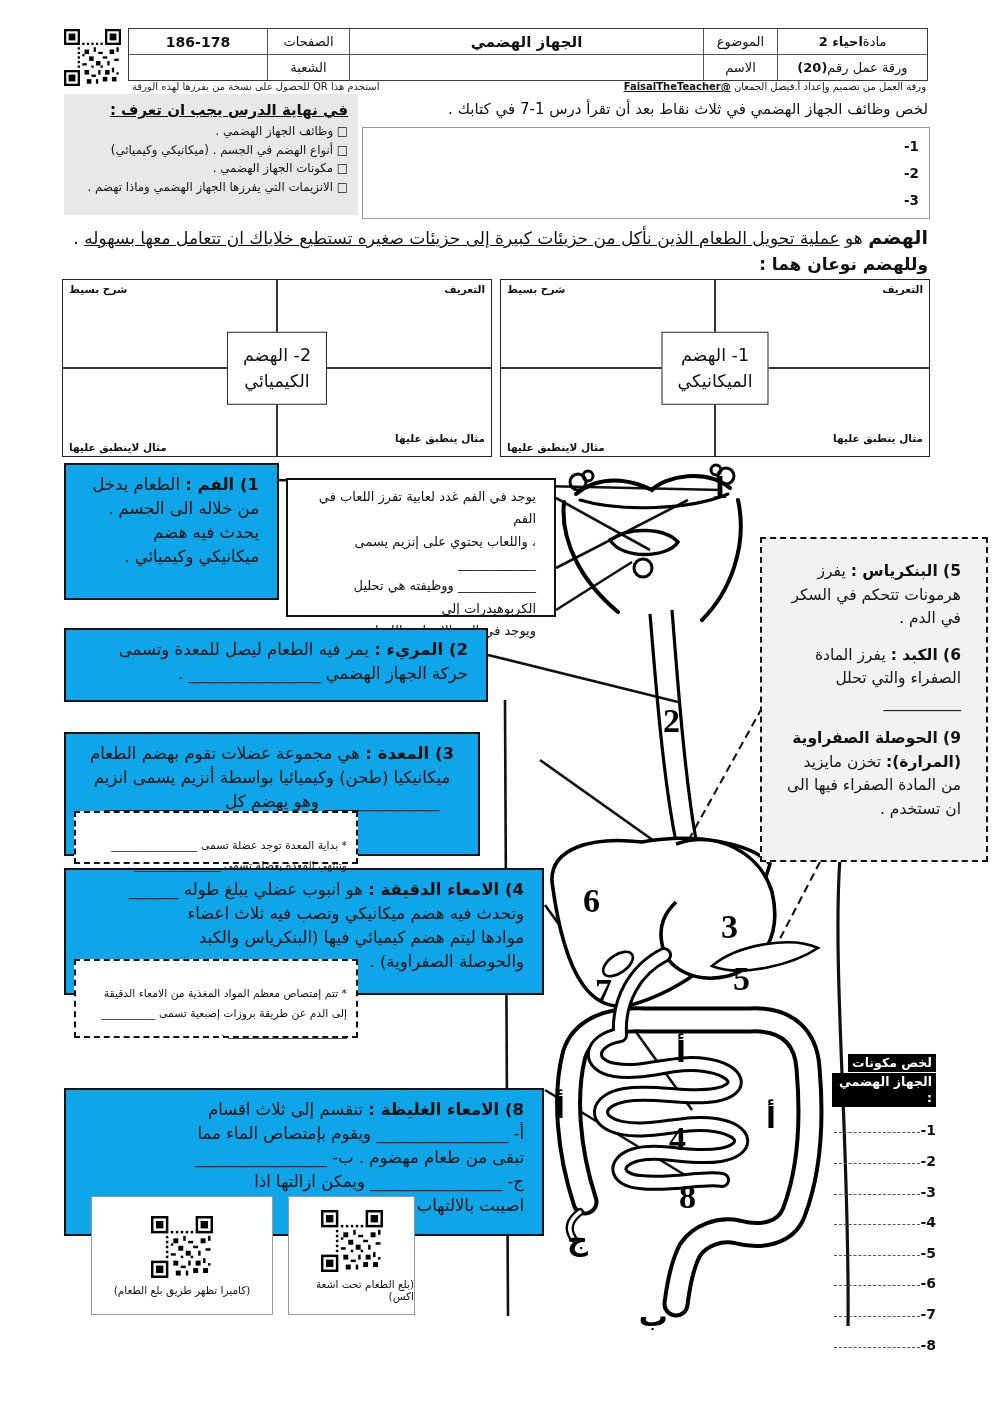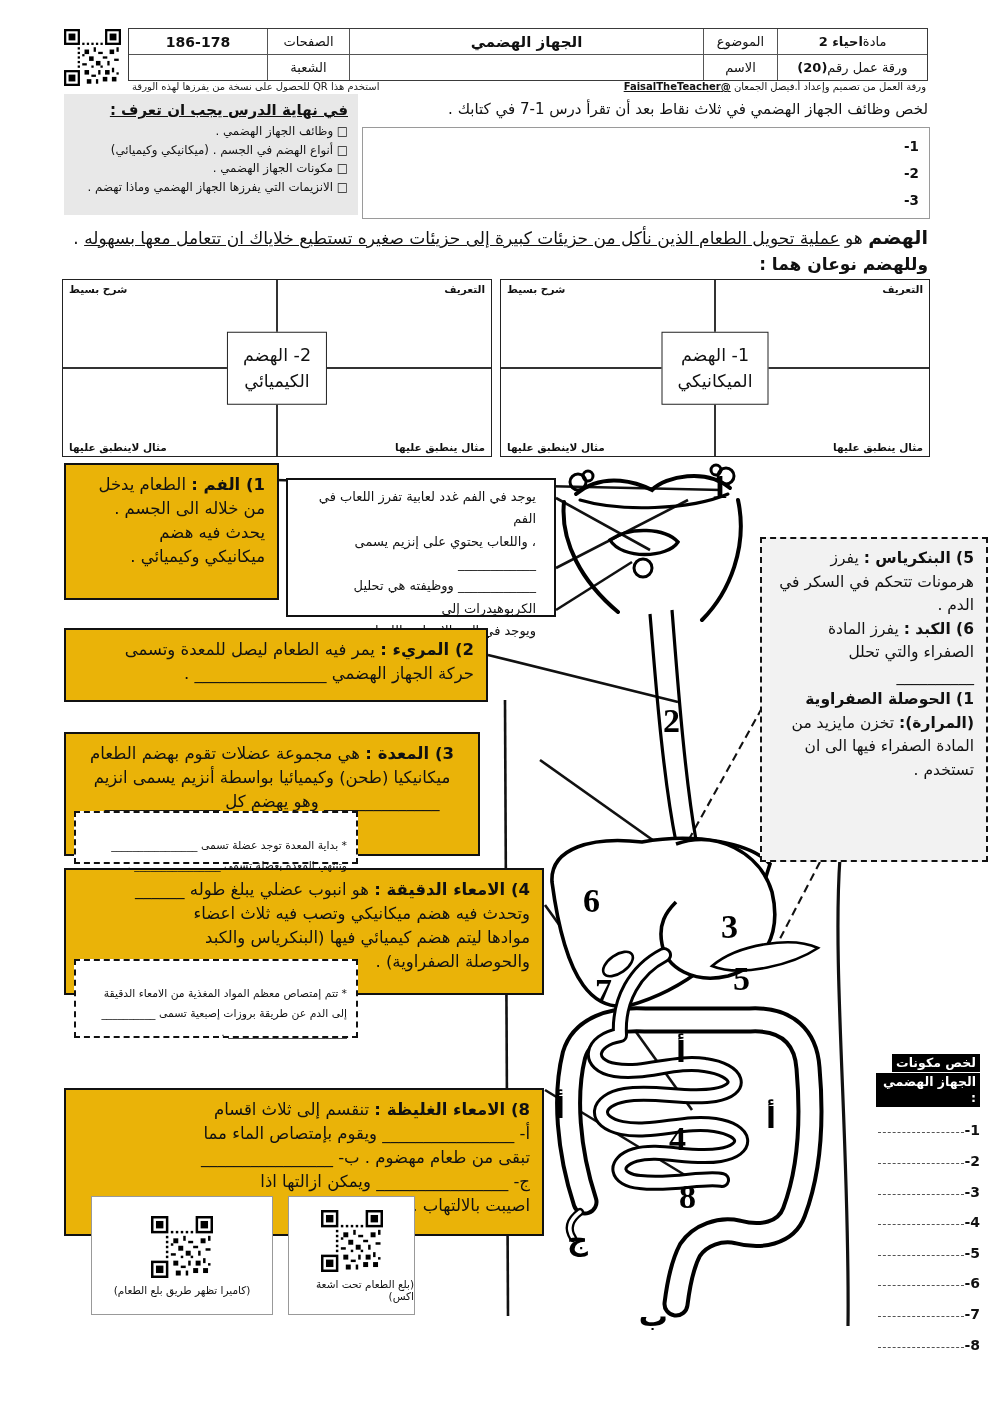--- a/index.html
+++ b/index.html
@@ -36,42 +36,42 @@
   .intro .tail{font-weight:bold;}
   
   .frayer{position:absolute;top:279px;width:428px;height:176px;border:1.7px solid #222;background:#fff;}
   #frayer-right{right:62px;} #frayer-left{left:62px;}
   .frayer .vline{position:absolute;top:0;bottom:0;right:calc(50% - 0.6px);width:1.2px;background:#333;}
   .frayer .hline{position:absolute;left:0;right:0;top:calc(50% - 0.6px);height:1.2px;background:#333;}
   .frayer .center{position:absolute;top:50%;left:50%;transform:translate(-50%,-50%);
                   border:1.7px solid #222;background:#fff;padding:9px 15px;font-size:17.5px;
                   text-align:center;white-space:pre-line;line-height:1.5;}
   .corner{position:absolute;font-size:10.5px;font-weight:bold;}
-  .c-tr{top:3px;right:6px;} .c-tl{top:3px;left:6px;} .c-br{bottom:3px;right:6px;padding-left:43px;} .c-bl{bottom:3px;left:6px;}
-  
-  .obox{position:absolute;background:#eab308;border:2.6px solid #111;box-sizing:border-box;
-        padding:8px 12px;font-size:16.5px;line-height:1.45;text-align:right;z-index:2;}
+  .c-tr{top:3px;right:6px;} .c-tl{top:3px;left:6px;} .c-br{bottom:12px;right:6px;padding-left:43px;} .c-bl{bottom:3px;left:6px;}
+  
+  .obox{position:absolute;background:#0ea5e9;border:2.6px solid #111;box-sizing:border-box;
+        padding:8px 18px;font-size:16.5px;line-height:1.45;text-align:right;z-index:2;}
   .obox .t{white-space:pre-line;}
   #box-mouth{left:64px;top:463px;width:215px;height:137px;}
   #box-saliva{left:286px;top:478px;width:270px;height:139px;background:#fff;border-width:2px;
               font-size:13px;line-height:1.72;padding:6px 18px;}
   #box-esoph{left:64px;top:628px;width:424px;height:74px;}
   #box-stomach{left:64px;top:732px;width:416px;height:124px;text-align:center;}
   #box-smint{left:64px;top:868px;width:480px;height:127px;text-align:right;}
   #box-lgint{left:64px;top:1040px;width:480px;height:148px;margin-top:48px;}
   .dnote{position:absolute;background:#fff;border:2.2px dashed #111;box-sizing:border-box;
          font-size:10.8px;line-height:1.8;padding:4px 9px;text-align:right;z-index:3;white-space:pre-line;}
   #note-stomach{left:74px;top:811px;width:284px;height:53px;}
   #note-smint{left:74px;top:959px;width:284px;height:79px;}
   #box-side{position:absolute;left:760px;top:537px;width:228px;height:325px;border:2.6px dashed #111;
             background:#f2f2f2;box-sizing:border-box;padding:8px 12px;font-size:15.5px;line-height:1.52;
             text-align:right;z-index:2;}
-  #box-side p{margin:0;}
-  
-  .comp{position:absolute;left:832px;top:1052px;width:104px;z-index:2;margin-left:44px;}
+  #box-side p{margin:13px;}
+  
+  .comp{position:absolute;left:832px;top:1052px;width:104px;z-index:2;}
   .comp-title{text-align:right;line-height:1.3;}
   .comp-title .hl{display:inline-block;background:#000;color:#fff;font-size:12.5px;font-weight:bold;padding:1px 4px;}
   .comp-row{display:flex;align-items:flex-end;height:30.6px;}
   .comp-num{font-weight:bold;font-size:14px;}
   .comp-line{flex:1;border-bottom:1.6px dashed #555;margin-bottom:5px;margin-left:2px;}
   
   .qr-card{position:absolute;top:1196px;height:119px;border:1.2px solid #999;background:#fff;
            display:flex;flex-direction:column;align-items:center;justify-content:center;gap:6px;
            box-sizing:border-box;z-index:2;}
   #qr-camera{left:91px;width:182px;}
@@ -354,21 +354,21 @@
 اصيبت بالالتهاب .</span>
   </div>
 
   <div id="box-side">
     <p><b>5) البنكرياس :</b> <span class="t">يفرز
 هرمونات تتحكم في
 السكر في الدم .</span></p>
     <p><b>6) الكبد :</b> <span class="t">يفرز
 المادة الصفراء والتي
 تحلل __________</span></p>
-    <p><b>1) الحوصلة الصفراوية (المرارة):</b> <span class="t">تخزن مايزيد من
+    <p><b>9) الحوصلة الصفراوية (المرارة):</b> <span class="t">تخزن مايزيد من
 المادة الصفراء فيها
 الى ان تستخدم .</span></p>
   </div>
 
   <div class="comp">
     <div class="comp-title">
       <span class="hl">لخص مكونات</span><br>
       <span class="hl">الجهاز الهضمي :</span>
     </div>
     <div class="comp-row">

